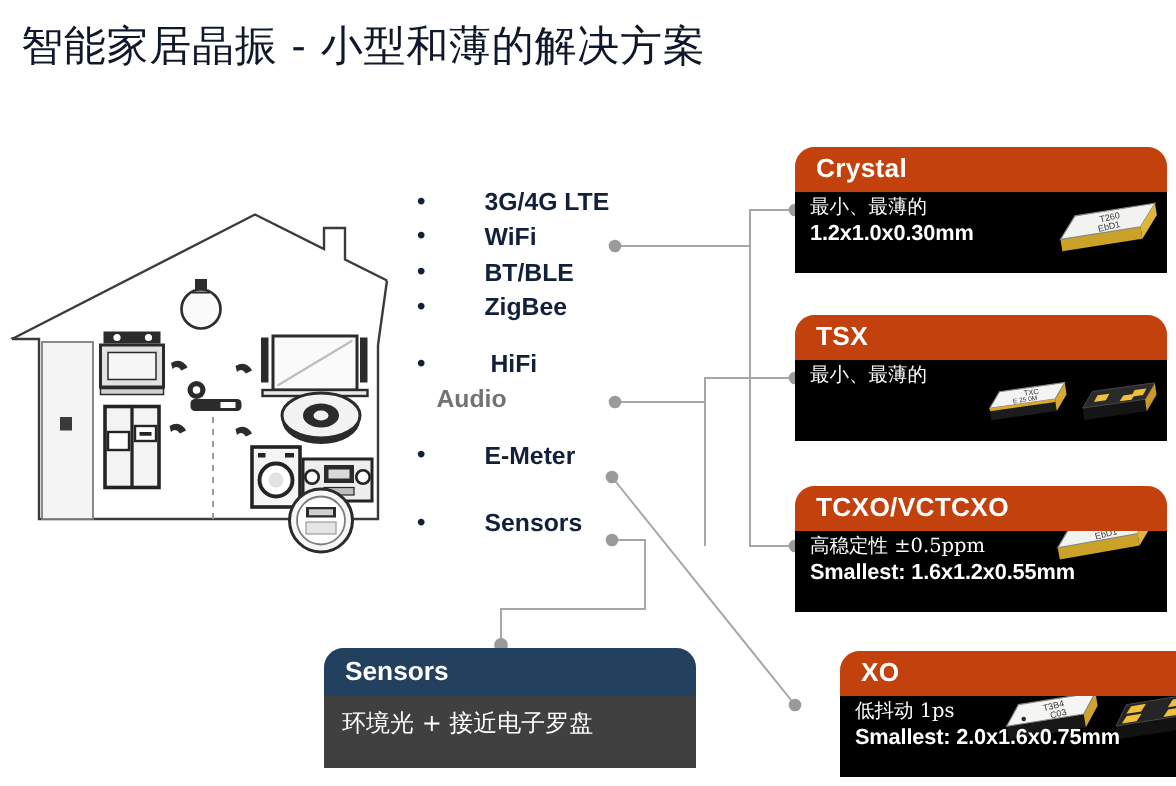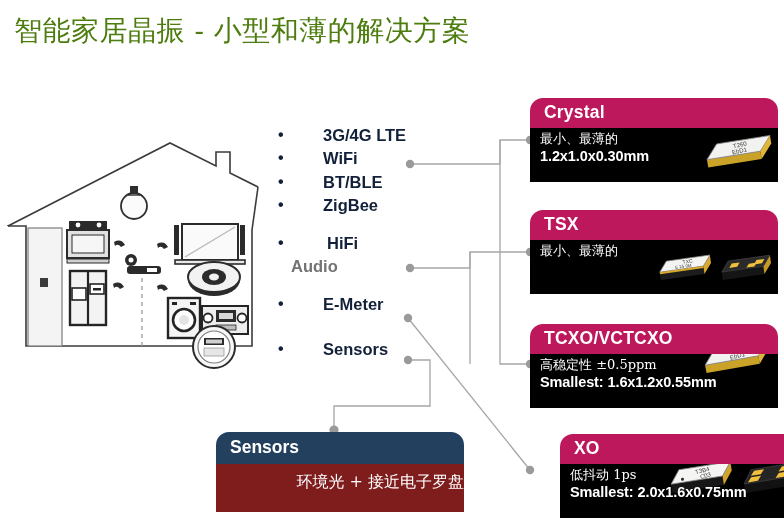--- a/index.html
+++ b/index.html
@@ -9,21 +9,21 @@
     font-family:"Liberation Sans","DejaVu Sans",sans-serif;
     overflow:hidden;
     position:relative;
   }
   #stage{position:relative;width:784px;height:524px;overflow:hidden;}
 
   
   .title{
     position:absolute;left:14px;top:12px;
     font-family:"DejaVu Serif","Liberation Serif",serif;
-    font-size:28px;font-weight:400;color:#4d7c0f;
+    font-size:28px;font-weight:400;color:#0f172a;
     letter-spacing:0.5px;white-space:nowrap;
   }
 
   
   .house-wrap{position:absolute;left:2px;top:138px;width:262px;height:246px;}
 
   
   .bullets{position:absolute;left:278px;top:124px;width:150px;}
   .bgroup{margin-bottom:0;}
   .brow{
@@ -34,21 +34,21 @@
   .bdot{width:13px;flex:0 0 13px;font-size:16px;line-height:1.42;color:#13203a;}
   .btxt{flex:1 1 auto;margin-left:32px;}
   .bcont{margin-left:13px;color:#737373;font-size:16.5px;font-weight:700;line-height:1.42;}
 
   
   .links{position:absolute;left:0;top:0;width:784px;height:524px;pointer-events:none;}
 
   
   .panel{position:absolute;width:248px;}
   .panel .phead{
-    background:#be185d;
+    background:#c2410c;
     border-top-left-radius:13px;border-top-right-radius:13px;
     height:30px;
     color:#ffffff;font-size:17.5px;font-weight:700;
     padding:4px 0 0 14px;box-sizing:border-box;
     letter-spacing:0.2px;white-space:nowrap;
   }
   .panel .pbody{
     background:#000000;position:relative;
     height:54px;
     padding:2px 0 0 10px;box-sizing:border-box;
@@ -76,21 +76,21 @@
 
   
   #panel-sensors{position:absolute;left:216px;top:432px;width:248px;}
   #panel-sensors .phead{
     background:#24405f;
     border-top-left-radius:13px;border-top-right-radius:13px;
     height:32px;color:#ffffff;font-size:17.5px;font-weight:700;
     padding:5px 0 0 14px;box-sizing:border-box;white-space:nowrap;
   }
   #panel-sensors .pbody{
-    background:#7f1d1d;height:48px;padding:8px 0 0 12px;box-sizing:border-box;text-align:right;
+    background:#404040;height:48px;padding:8px 0 0 12px;box-sizing:border-box;
   }
   #panel-sensors .pline{
     color:#ffffff;font-size:16px;
     font-family:"DejaVu Serif","Liberation Serif",serif;
     white-space:nowrap;
   }
 </style>
 </head>
 <body>
 

